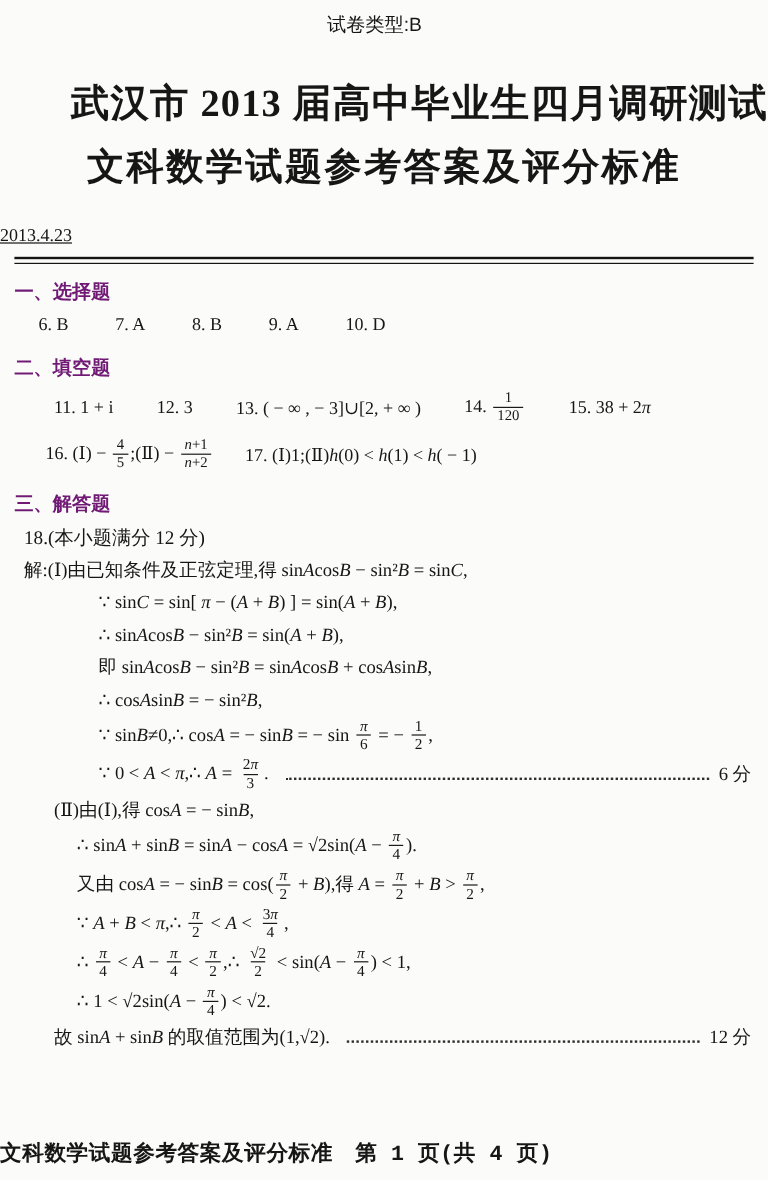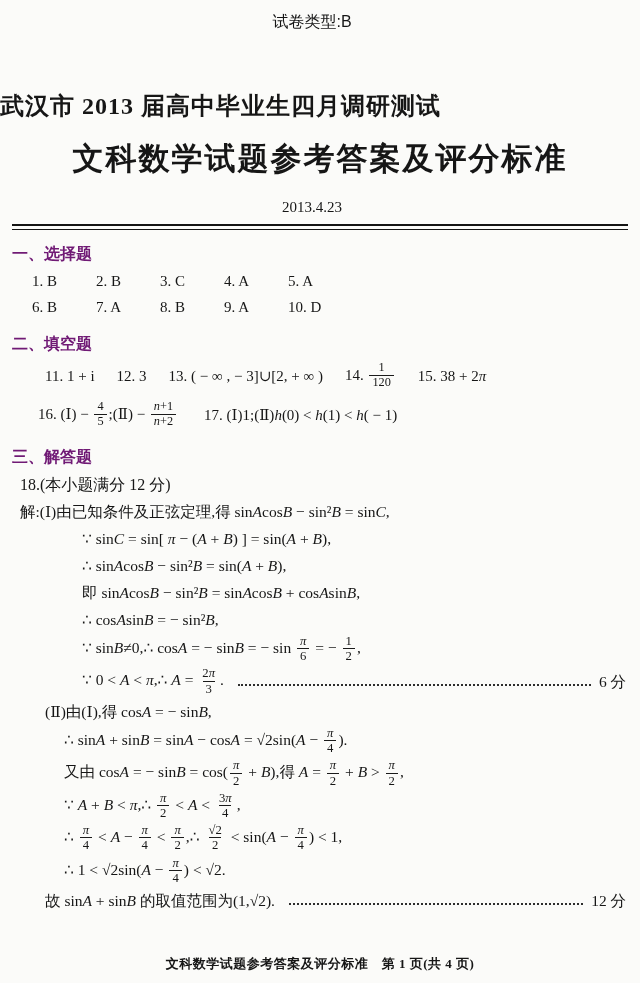--- a/index.html
+++ b/index.html
@@ -8,40 +8,40 @@
     background:#fbfbf9;color:#161616;
     font-family:"Liberation Serif","DejaVu Serif",serif;
     -webkit-font-smoothing:antialiased;
   }
   .paper-type{
     padding:12px 16px 0 0;text-align:center;
     font-size:16px;font-weight:normal;line-height:20px;
     font-family:"Liberation Sans","DejaVu Sans",sans-serif;
   }
   .title1{
-    margin:58px 0 0;text-align:left;
-    font-size:24px;font-weight:bold;letter-spacing:1px;line-height:32px;
+    margin:38px 0 0;text-align:right;
+    font-size:32px;font-weight:bold;letter-spacing:1px;line-height:32px;
   }
   .title2{
     margin:16px 0 0;text-align:center;
     font-size:31px;font-weight:900;letter-spacing:2px;line-height:42px;
   }
-  .date{margin:18px 16px 0 0;text-align:center;font-size:15px;line-height:19px;}
+  .date{margin:28px 16px 0 0;text-align:left;font-size:15px;line-height:19px;text-decoration:underline;}
   .double-rule{
     margin:7px 12px 0;height:3px;
     border-top:2.5px solid #141414;border-bottom:1.5px solid #141414;
   }
   .content{padding:0 14px 0 12px;}
   .sec-heading{
     margin:15px 0 5px;font-size:16px;font-weight:bold;color:#701a75;
     font-family:"Liberation Sans","DejaVu Sans",sans-serif;line-height:18px;
   }
   .choice-row{padding-left:20px;font-size:15px;line-height:26px;}
   .ans{display:inline-block;width:64px;}
-  .fill-row{display:flex;align-items:center;column-gap:22px;padding-left:33px;
+  .fill-row{display:flex;align-items:center;column-gap:36px;padding-left:33px;
     font-size:15px;margin:6px 0 2px;min-height:34px;}
   .fill-row2{display:flex;align-items:center;column-gap:26px;padding-left:26px;
     font-size:15px;margin:4px 0 2px;min-height:36px;}
   .q-heading{margin:8px 0 4px;padding-left:8px;font-size:16px;line-height:22px;}
   .sol-line{display:flex;align-items:center;margin:3px 0;font-size:15.5px;
     line-height:24px;text-align:right;}
   .sol-text{white-space:nowrap;}
   .ind0{padding-left:8px;}
   .ind1{padding-left:33px;}
   .ind2{padding-left:70px;}
@@ -54,39 +54,36 @@
   .fnum{padding:0 3px;}
   .fden{border-top:1.5px solid #1a1a1a;padding:0 3px;}
   .leader{
     flex:1 1 auto;min-width:40px;height:0;
     border-bottom:2.4px dotted #2d2d2d;
     margin:0 8px 0 14px;position:relative;top:3px;
   }
   .score{white-space:nowrap;font-size:15.5px;}
   i{font-style:italic;}
   .footer{
-    position:absolute;left:0;right:0;bottom:10px;text-align:center;
-    font-size:13px;font-weight:600;letter-spacing:0.5px;
+    position:absolute;left:0;right:0;bottom:10px;
+    font-size:18px;font-weight:600;letter-spacing:0.5px;font-family:Liberation Mono, monospace;
   }
 </style>
 </head>
 <body>
 
 <div class="paper-type">试卷类型:B</div>
 <h1 class="title1">武汉市 2013 届高中毕业生四月调研测试</h1>
 <h2 class="title2">文科数学试题参考答案及评分标准</h2>
 <div class="date">2013.4.23</div>
 <div class="double-rule"></div>
 
 <div class="content">
 
   <div class="sec-heading">一、选择题</div>
-  <div class="choice-row">
-    <span class="ans">1. B</span><span class="ans">2. B</span><span class="ans">3. C</span><span class="ans">4. A</span><span class="ans">5. A</span>
-  </div>
   <div class="choice-row">
     <span class="ans">6. B</span><span class="ans">7. A</span><span class="ans">8. B</span><span class="ans">9. A</span><span class="ans">10. D</span>
   </div>
 
   <div class="sec-heading">二、填空题</div>
   <div class="fill-row">
     <span>11. 1 + i</span>
     <span>12. 3</span>
     <span>13. ( − ∞ , − 3]∪[2, + ∞ )</span>
     <span>14. <span class="frac">

